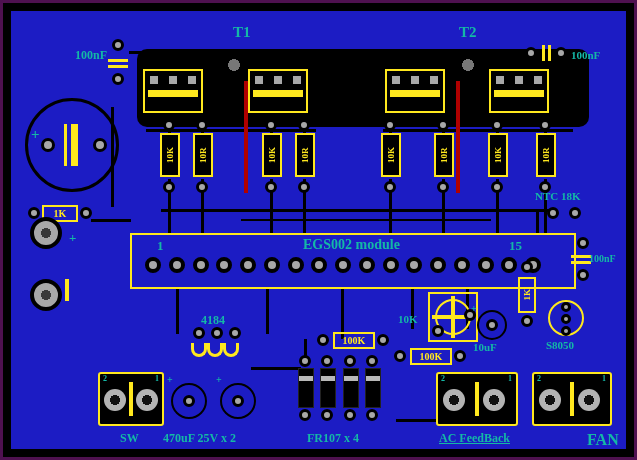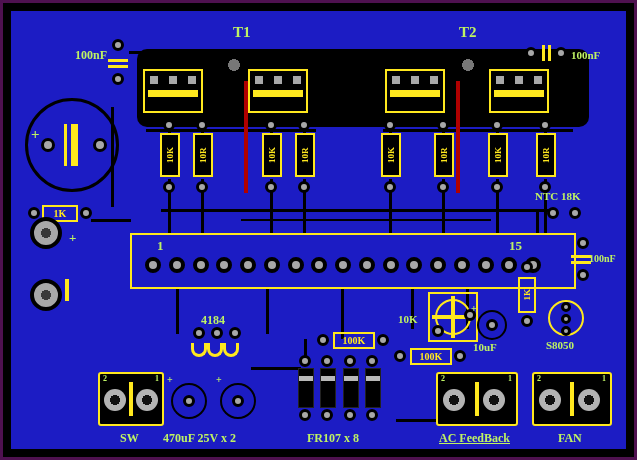--- a/index.html
+++ b/index.html
@@ -1,19 +1,19 @@
 <!DOCTYPE html>
 <html><head>
 <meta charset="utf-8">
 <style>
   html,body{margin:0;padding:0;background:#111;}
   .screen{position:relative;width:637px;height:460px;background:#4f1150;padding:3px;box-sizing:border-box;font-family:"Liberation Serif",serif;}
   .frame{position:relative;width:100%;height:100%;background:#000;padding:8px;box-sizing:border-box;}
   .pcb{position:relative;width:100%;height:100%;background:#1c1cc4;overflow:hidden;}
-  .silk{position:absolute;color:#bef264;font-weight:bold;font-size:12px;line-height:1;white-space:nowrap;}
+  .silk{position:absolute;color:#14b8a6;font-weight:bold;font-size:12px;line-height:1;white-space:nowrap;}
   .box{position:absolute;border:2px solid #ffe81e;box-sizing:border-box;display:flex;align-items:center;justify-content:center;color:#ffe81e;font-weight:bold;}
   .vtext{writing-mode:vertical-rl;transform:rotate(180deg);}
   .pad{position:absolute;box-sizing:border-box;border-radius:50%;border:3px solid #000;background:#a8a8a8;}
   .hole{position:absolute;box-sizing:border-box;border-radius:50%;border:4px solid #000;background:radial-gradient(circle,#383838 0 5px,#a8a8a8 5px);}
   .cpad{position:absolute;border-radius:50%;background:radial-gradient(circle,#101010 0 5px,#b3b3b3 5px);}
   .trace{position:absolute;background:#000;}
   .redtrace{position:absolute;background:#b00000;}
   .ybar{position:absolute;background:#ffe81e;}
   .circle{position:absolute;border-radius:50%;box-sizing:border-box;}
   .blackzone{position:absolute;background:#000;border-radius:10px;}
@@ -160,20 +160,21 @@
         </div>
    <div class="pad" style="left:69px;top:196px;width:12px;height:12px;"></div>
 
    <div class="hole" style="left:19px;top:206px;width:32px;height:32px;"></div>
    <div class="silk" style="left:58px;top:220px;font-size:13px;">+</div>
    <div class="hole" style="left:19px;top:268px;width:32px;height:32px;"></div>
    <div class="ybar" style="left:54px;top:268px;width:4px;height:22px;"></div>
 
    <div class="box" style="left:119px;top:222px;width:446px;height:56px;"></div>
    <div class="silk" style="left:146px;top:228px;font-size:13px;">1</div>
+   <div class="silk" style="left:292px;top:227px;font-size:14px;">EGS002 module</div>
    <div class="silk" style="left:498px;top:228px;font-size:13px;">15</div>
    <div class="hpadrow" style="left:134px;top:246px;width:396px;height:18px;">
      <span class="hpad"></span>
           <span class="hpad"></span>
           <span class="hpad"></span>
           <span class="hpad"></span>
           <span class="hpad"></span>
           <span class="hpad"></span>
           <span class="hpad"></span>
           <span class="hpad"></span>
@@ -272,33 +273,33 @@
    <div style="position:absolute;left:332px;top:357px;width:14px;height:38px;background:#000;border:1px solid #222;">
           <div style="margin-top:7px;height:5px;background:#b9b9b9;"></div>
         </div>
    <div style="position:absolute;left:354px;top:357px;width:14px;height:38px;background:#000;border:1px solid #222;">
           <div style="margin-top:7px;height:5px;background:#b9b9b9;"></div>
         </div>
    <div class="pad" style="left:288px;top:398px;width:12px;height:12px;"></div>
    <div class="pad" style="left:310px;top:398px;width:12px;height:12px;"></div>
    <div class="pad" style="left:333px;top:398px;width:12px;height:12px;"></div>
    <div class="pad" style="left:355px;top:398px;width:12px;height:12px;"></div>
-   <div class="silk" style="left:296px;top:421px;font-size:12px;">FR107 x 8</div>
+   <div class="silk" style="left:296px;top:421px;font-size:12px;">FR107 x 4</div>
 
    <div class="conn" style="left:425px;top:361px;width:82px;height:54px;"></div>
    <div class="silk" style="left:430px;top:364px;font-size:8px;">2</div>
    <div class="silk" style="left:497px;top:364px;font-size:8px;">1</div>
    <div class="cpad" style="left:432px;top:378px;width:22px;height:22px;"></div>
    <div class="ybar" style="left:464px;top:371px;width:4px;height:34px;"></div>
    <div class="cpad" style="left:472px;top:378px;width:22px;height:22px;"></div>
    <div class="silk" style="left:428px;top:421px;font-size:12px;text-decoration:underline;">AC FeedBack</div>
 
    <div class="conn" style="left:521px;top:361px;width:80px;height:54px;"></div>
    <div class="silk" style="left:526px;top:364px;font-size:8px;">2</div>
    <div class="silk" style="left:591px;top:364px;font-size:8px;">1</div>
    <div class="cpad" style="left:528px;top:378px;width:22px;height:22px;"></div>
    <div class="ybar" style="left:559px;top:371px;width:4px;height:34px;"></div>
    <div class="cpad" style="left:567px;top:378px;width:22px;height:22px;"></div>
-   <div class="silk" style="left:547px;top:421px;font-size:12px;">FAN</div>
+   <div class="silk" style="left:576px;top:421px;font-size:16px;">FAN</div>
 
   </div>
  </div>
 </div>
 
 </body></html>

